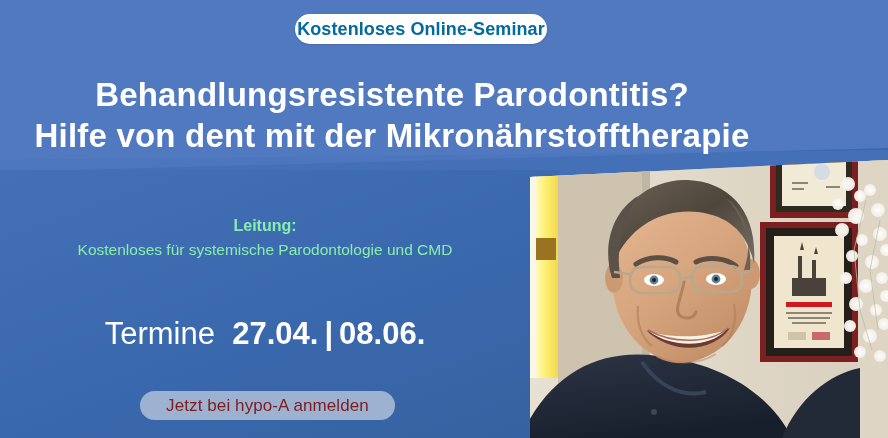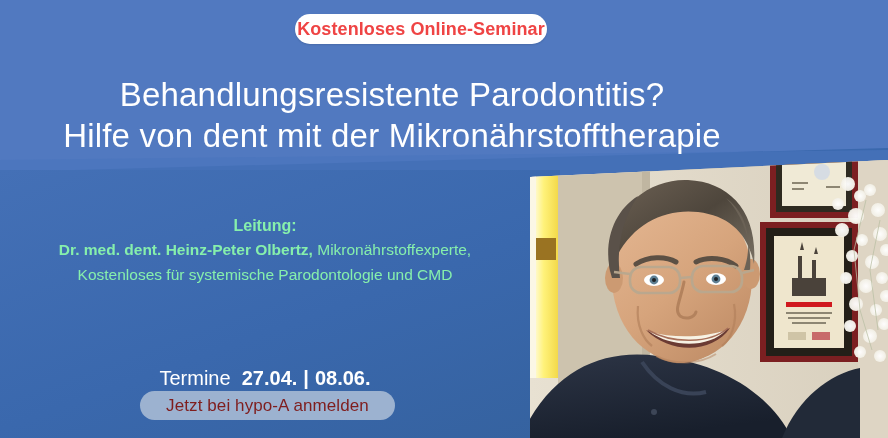--- a/index.html
+++ b/index.html
@@ -48,34 +48,34 @@
   
   .badge{
     position:absolute;left:295px;top:14px;
     width:252px;height:30px;
     background:#ffffff;
     border-radius:16px;
     display:flex;align-items:center;justify-content:center;
     box-shadow:0 1px 2px rgba(0,0,0,.12);
   }
   .badge-text{
-    color:#ef4444;
+    color:#0369a1;
     font-size:18px;
     font-weight:700;
     letter-spacing:.1px;
     white-space:nowrap;
   }
   
   .headline{
     position:absolute;left:0;top:52px;width:784px;
     text-align:center;
     color:#ffffff;
     font-size:33px;
     line-height:41px;
-    font-weight:400;
+    font-weight:700;
     letter-spacing:.2px;
   }
   .headline .l2{display:block;}
   
   .presenter{
     position:absolute;left:0;top:214px;width:530px;
     text-align:center;color:#86efac;
   }
   .presenter .lead{
     font-size:16px;font-weight:700;line-height:23px;display:block;
@@ -85,23 +85,22 @@
   }
   .presenter .namerow b{font-weight:700;}
   .presenter .namerow .reg{font-weight:400;}
   .presenter .role{
     font-size:15.5px;font-weight:400;line-height:25px;display:block;
   }
   
   .dates{
     position:absolute;left:0;top:314px;width:530px;
     text-align:center;color:#ffffff;
-    font-size:20px;line-height:40px;
+    font-size:31px;line-height:40px;
     white-space:nowrap;
-    margin-top:44px;
   }
   .dates .lbl{font-weight:300;}
   .dates .d{font-weight:700;}
   .dates .sep{font-weight:700;padding:0 6px;}
   
   .cta{
     position:absolute;left:140px;top:391px;
     width:255px;height:29px;
     background:#9cb2d0;
     border:none;
@@ -282,21 +281,20 @@
     <span class="badge-text">Kostenloses Online-Seminar</span>
   </div>
 
   <h1 class="headline">
     <span>Behandlungsresistente Parodontitis?</span>
     <span class="l2">Hilfe von dent mit der Mikronährstofftherapie</span>
   </h1>
 
   <div class="presenter">
     <span class="lead">Leitung:</span>
-    <span class="namerow"><b>Dr. med. dent. Heinz-Peter Olbertz,</b><span class="reg"> Mikronährstoffexperte,</span></span>
     <span class="role">Kostenloses für systemische Parodontologie und CMD</span>
   </div>
 
   <div class="dates">
     <span class="lbl">Termine</span><span>&nbsp;&nbsp;</span><span class="d">27.04.</span><span class="sep">|</span><span class="d">08.06.</span>
   </div>
 
   <button class="cta" type="button">Jetzt bei hypo-A anmelden</button>
 
 </div>

